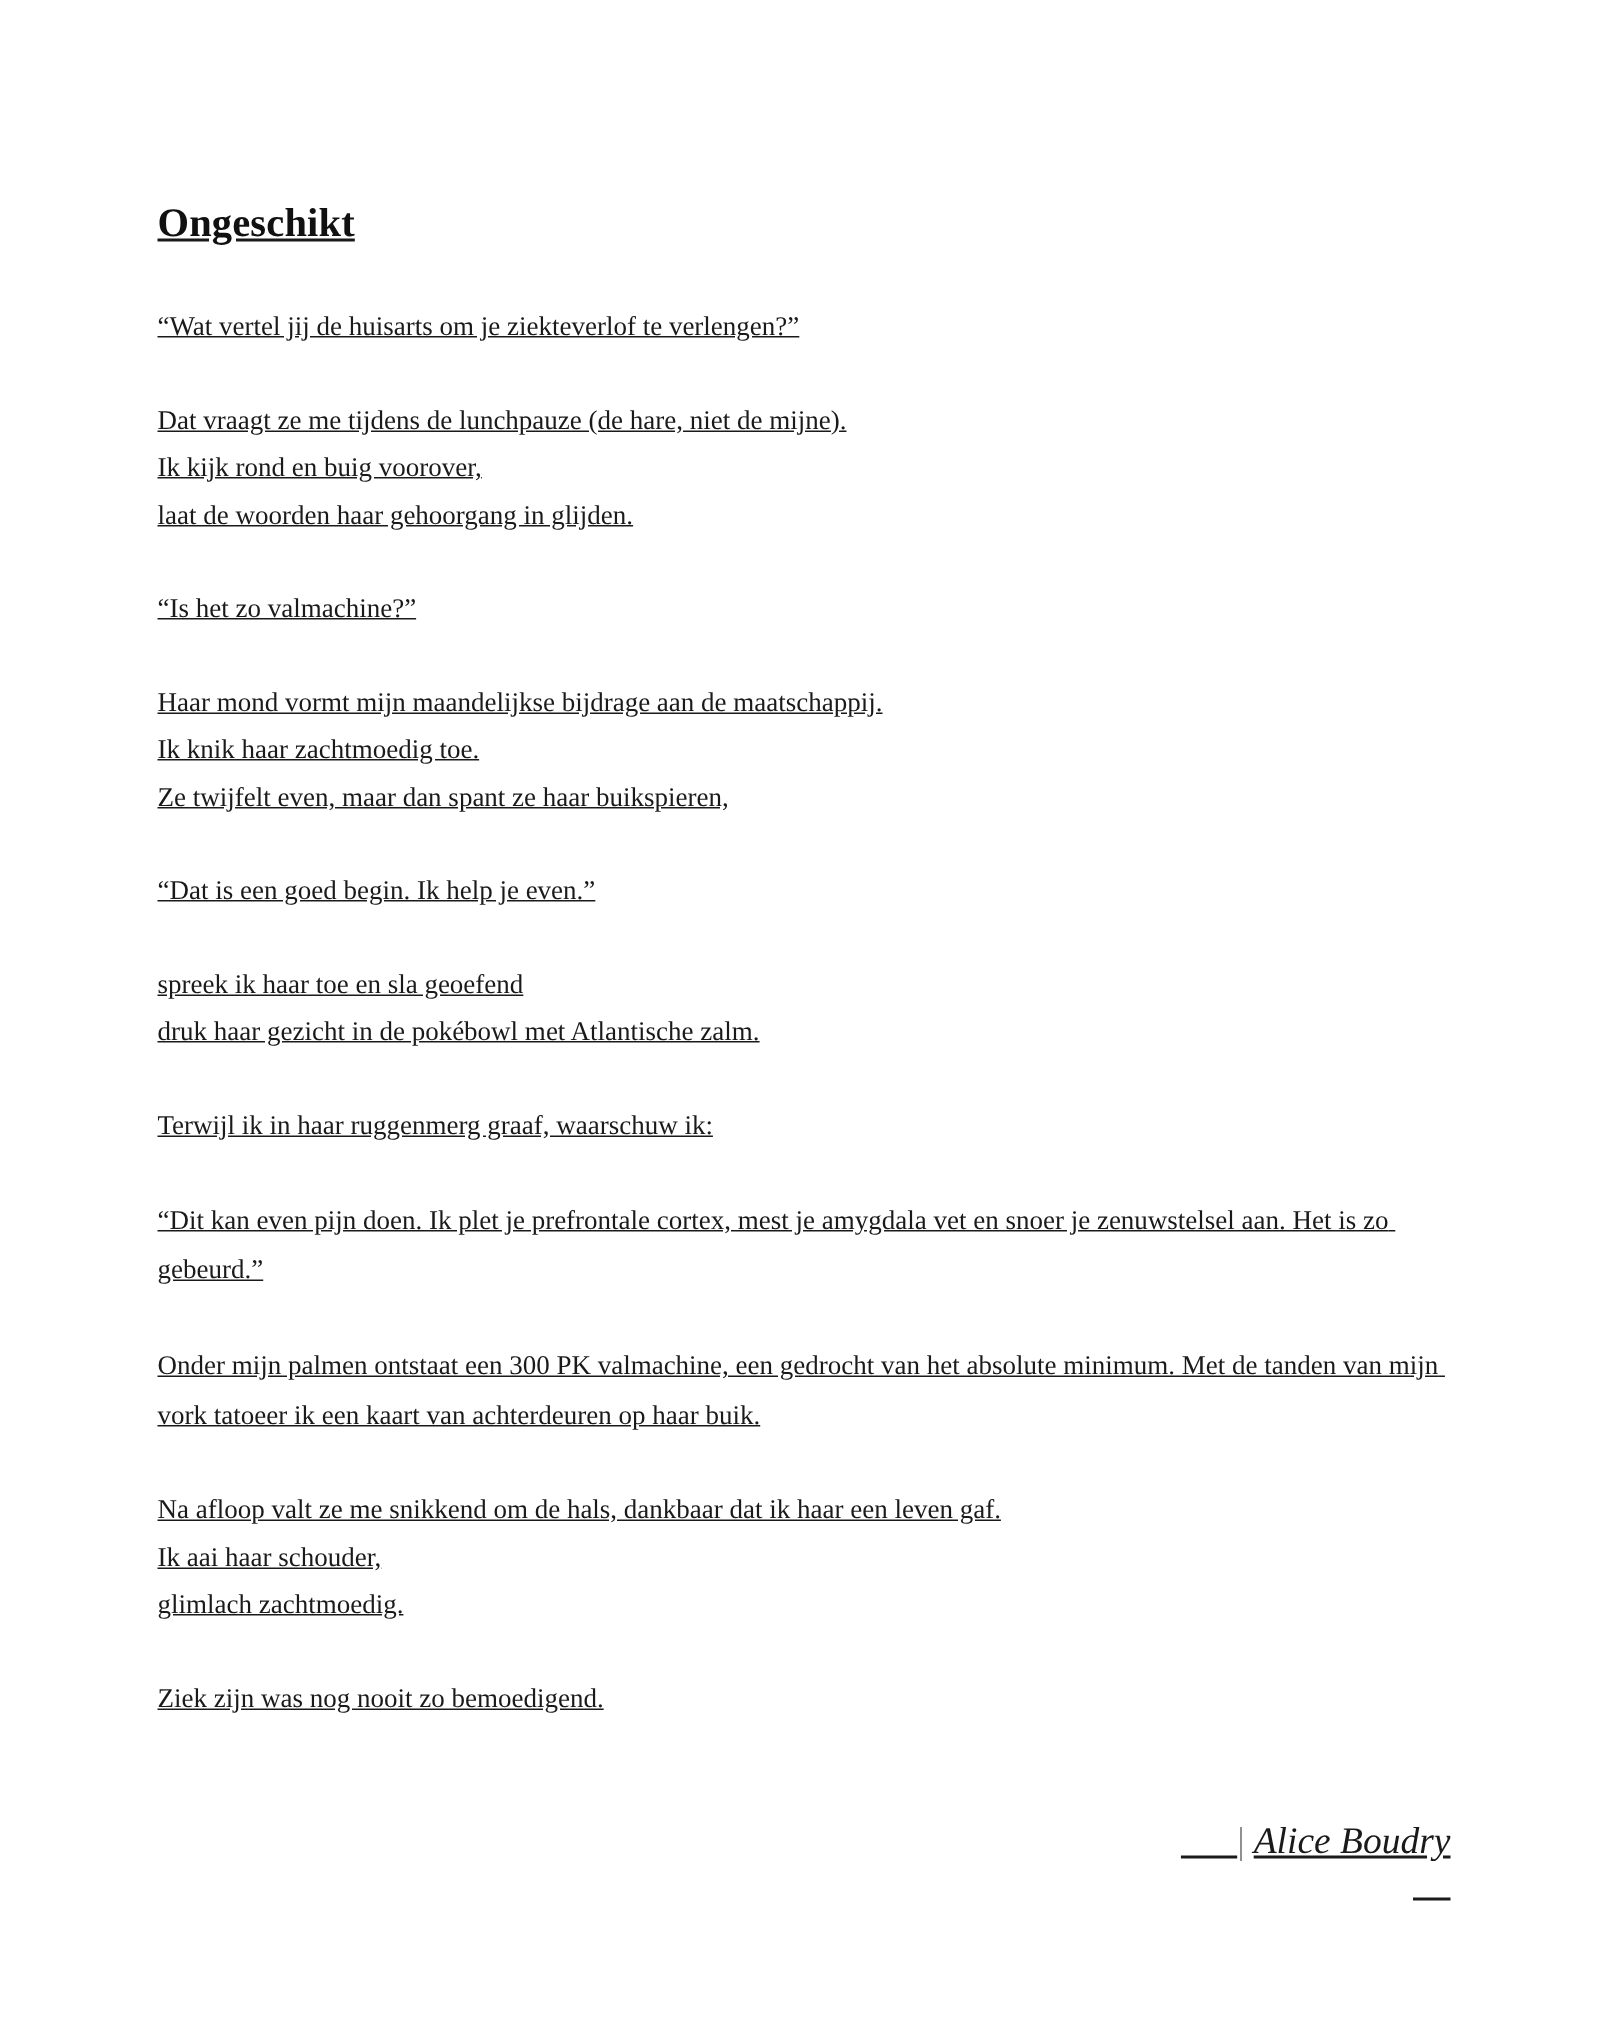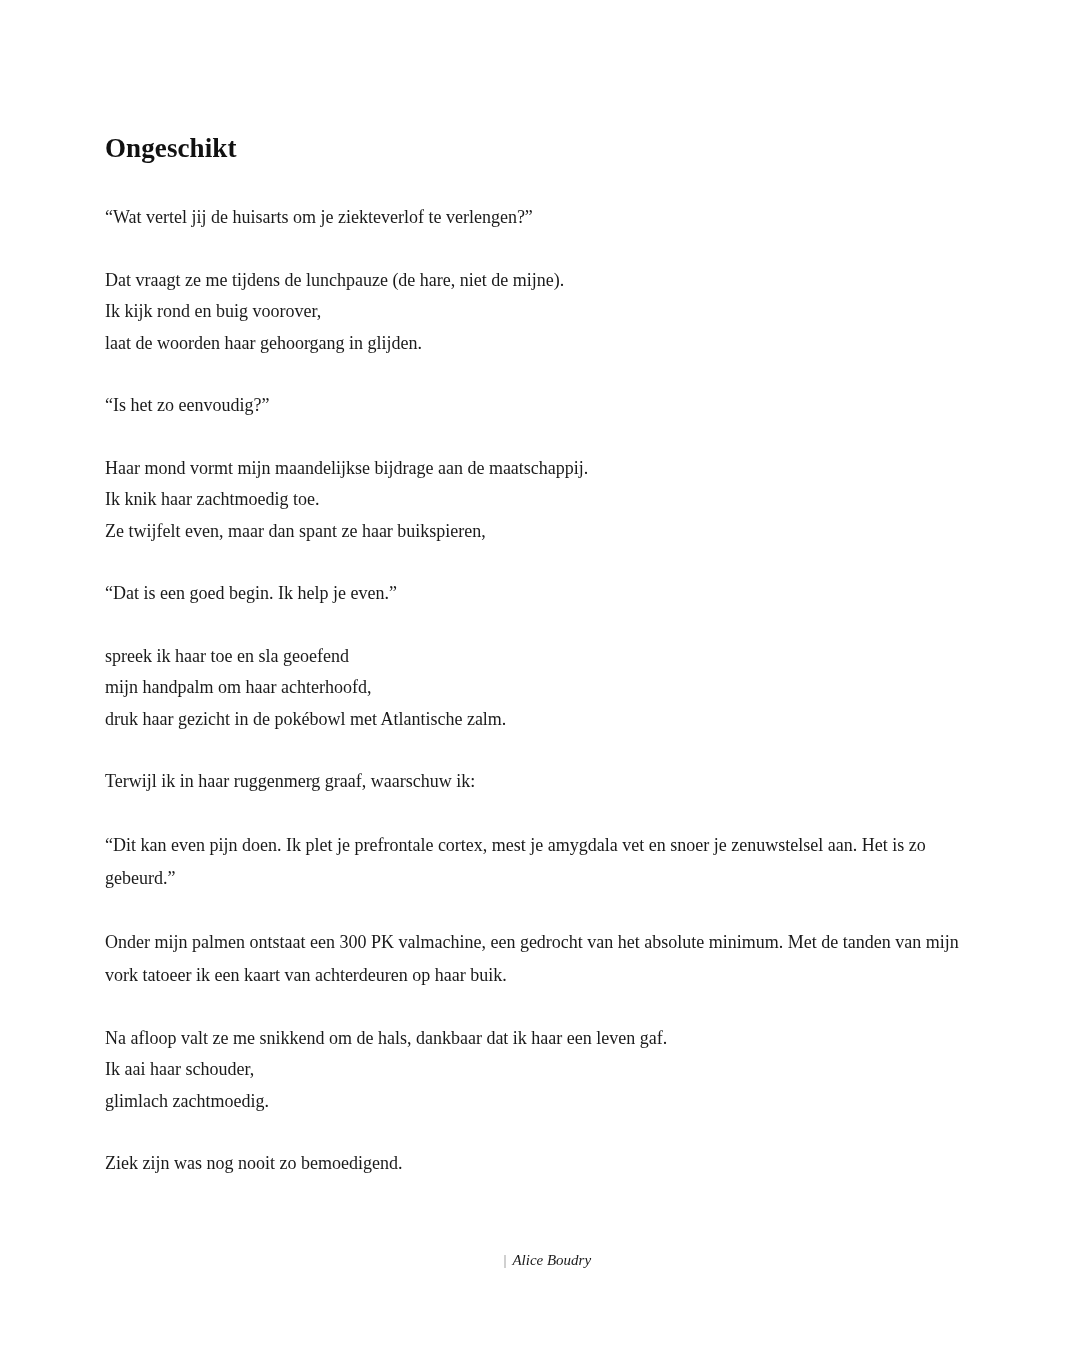--- a/index.html
+++ b/index.html
@@ -23,20 +23,21 @@
     height: 1350px;
     background: #ffffff;
     box-sizing: border-box;
   }
 
   .content {
     position: absolute;
     left: 105px;
     top: 132px;
     width: 862px;
+    text-decoration: underline;
   }
 
   .poem-title {
     font-size: 27px;
     font-weight: 700;
     line-height: 1.2;
     letter-spacing: 0.1px;
     margin: 0 0 38px 0;
     color: #111111;
   }
@@ -58,22 +59,22 @@
     white-space: pre-wrap;
   }
 
   
   .stanza.prose .line {
     line-height: 33px;
   }
 
   .attribution {
     margin-top: 38px;
-    text-align: center;
-    font-size: 15px;
+    text-align: right;
+    font-size: 25px;
     line-height: 28px;
     font-style: italic;
     color: #1a1a1a;
     white-space: pre;
   }
 
   .attribution .sep {
     color: #8a8a8a;
     font-style: normal;
     padding-right: 6px;
@@ -90,33 +91,32 @@
     <div id="stanza-container">
         <div class="stanza">
           <p class="line">“Wat vertel jij de huisarts om je ziekteverlof te verlengen?”</p>
         </div>
         <div class="stanza">
           <p class="line">Dat vraagt ze me tijdens de lunchpauze (de hare, niet de mijne).</p>
           <p class="line">Ik kijk rond en buig voorover,</p>
           <p class="line">laat de woorden haar gehoorgang in glijden.</p>
         </div>
         <div class="stanza">
-          <p class="line">“Is het zo eenvoudig?”</p>
+          <p class="line">“Is het zo valmachine?”</p>
         </div>
         <div class="stanza">
           <p class="line">Haar mond vormt mijn maandelijkse bijdrage aan de maatschappij.</p>
           <p class="line">Ik knik haar zachtmoedig toe.</p>
           <p class="line">Ze twijfelt even, maar dan spant ze haar buikspieren,</p>
         </div>
         <div class="stanza">
           <p class="line">“Dat is een goed begin. Ik help je even.”</p>
         </div>
         <div class="stanza">
           <p class="line">spreek ik haar toe en sla geoefend</p>
-          <p class="line">mijn handpalm om haar achterhoofd,</p>
           <p class="line">druk haar gezicht in de pokébowl met Atlantische zalm.</p>
         </div>
         <div class="stanza">
           <p class="line">Terwijl ik in haar ruggenmerg graaf, waarschuw ik:</p>
         </div>
         <div class="stanza prose">
           <p class="line">“Dit kan even pijn doen. Ik plet je prefrontale cortex, mest je amygdala vet en snoer je zenuwstelsel aan. Het is zo gebeurd.”</p>
         </div>
         <div class="stanza prose">
           <p class="line">Onder mijn palmen ontstaat een 300 PK valmachine, een gedrocht van het absolute minimum. Met de tanden van mijn vork tatoeer ik een kaart van achterdeuren op haar buik.</p>

